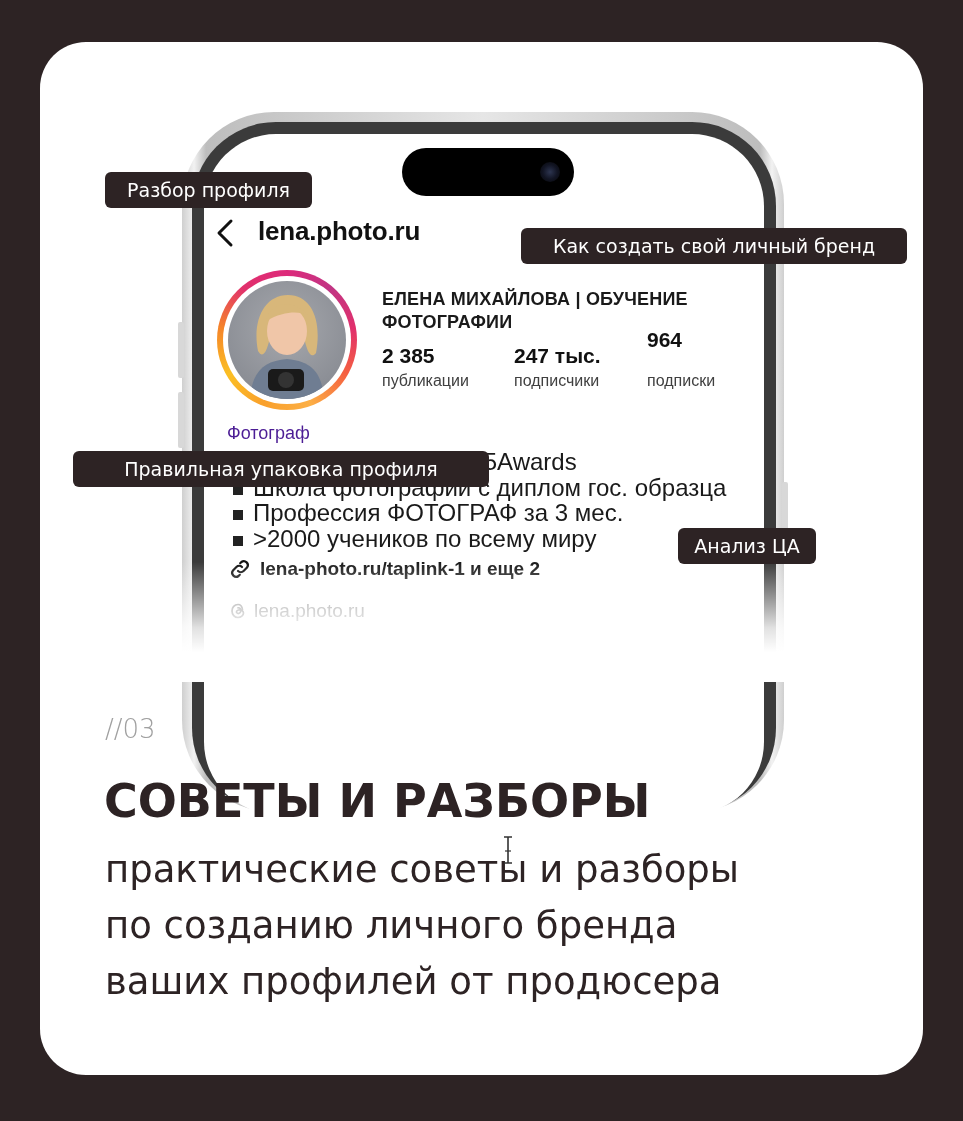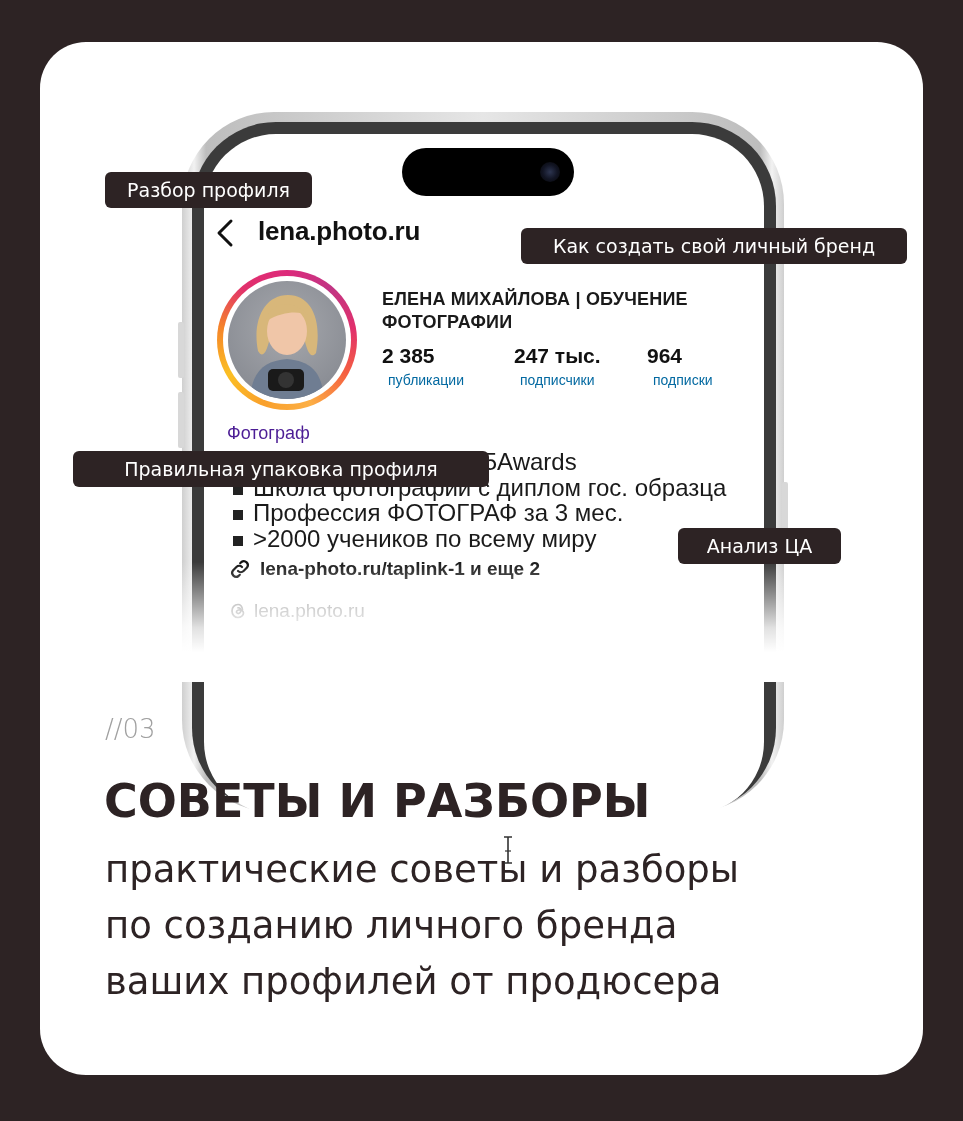--- a/index.html
+++ b/index.html
@@ -46,21 +46,21 @@
     left:177px; top:228px; width:140px; height:140px; border-radius:50%;
     background:conic-gradient(from 200deg,#f9a02c,#fbbf24,#f58529,#e1306c,#dd2a7b,#c13584,#e1306c,#f56040,#fcaf45,#f9a02c);
   }
   .avatar-inner { left:183px; top:234px; width:128px; height:128px; border-radius:50%; background:#fff; }
   .avatar-photo {
     left:188px; top:239px; width:118px; height:118px; border-radius:50%; overflow:hidden;
     background:radial-gradient(circle at 50% 40%, #a6a8ad 0%, #8c8f96 70%, #7e8188 100%);
   }
   .name { left:342px; top:238px; width:360px; font-family:"Liberation Sans", sans-serif; font-size:18px; font-weight:bold; color:#1a1a1a; line-height:23px; letter-spacing:0.2px;margin-top:8px; }
   .stat-num { font-family:"Liberation Sans", sans-serif; font-size:21px; font-weight:bold; color:#111; }
-  .stat-lbl { font-family:"Liberation Sans", sans-serif; font-size:14px; color:#0369a1;margin-left:6px; }
+  .stat-lbl { font-family:"Liberation Sans", sans-serif; font-size:16px; color:#404040; }
   .bio { font-family:Liberation Sans, sans-serif; font-size:24px; color:#1a1a1a; }
   .bio-cat { left:187px; top:381px; font-family:"Liberation Sans", sans-serif; font-size:18px; color:#4c1d95; }
   .bullet::before { content:""; display:inline-block; width:10px; height:10px; background:#222; margin-right:10px; vertical-align:1px; }
   .link { left:188px; top:515px; font-family:"Liberation Sans", sans-serif; font-size:19px; font-weight:bold; color:#1a1a1a; display:flex; align-items:center; gap:8px; }
   .threads { left:188px; top:558px; font-family:"Liberation Sans", sans-serif; font-size:19px; color:#8a8a8a; display:flex; align-items:center; gap:6px; }
   
   .tag {
     position:absolute; background:#2d2324; color:#fff; border-radius:6px;
     font-family:"DejaVu Sans", sans-serif; font-size:19px; line-height:36px; height:36px;
     padding:0 0 0 0; text-align:center; white-space:nowrap;
@@ -103,21 +103,21 @@
       <circle cx="58" cy="99" r="8" fill="#333"></circle>
     </svg>
   </div>
 
   <div class="abs name">ЕЛЕНА МИХАЙЛОВА | ОБУЧЕНИЕ ФОТОГРАФИИ</div>
 
   <div class="abs stat-num" style="left:342px;top:302px;">2 385</div>
   <div class="abs stat-lbl" style="left:342px;top:330px;">публикации</div>
   <div class="abs stat-num" style="left:474px;top:302px;">247 тыс.</div>
   <div class="abs stat-lbl" style="left:474px;top:330px;">подписчики</div>
-  <div class="abs stat-num" style="left:607px;top:302px;">964</div>
+  <div class="abs stat-num" style="left:607px;top:286px;">964</div>
   <div class="abs stat-lbl" style="left:607px;top:330px;">подписки</div>
 
   <div class="abs bio-cat">Фотограф</div>
   <div class="abs bio" style="left:397px;top:406px;">ра 35Awards</div>
   <div class="abs bio bullet" style="left:193px;top:432px;">Школа фотографии с диплом гос. образца</div>
   <div class="abs bio bullet" style="left:193px;top:457px;">Профессия ФОТОГРАФ за 3 мес.</div>
   <div class="abs bio bullet" style="left:193px;top:483px;">&gt;2000 учеников по всему миру</div>
 
   <div class="abs link">
     <svg width="24" height="24" viewBox="0 0 24 24">
@@ -132,21 +132,21 @@
       <path d="M14.5 8.5 C14 5 12 3.5 10 3.5 C6.5 3.5 4 6.5 4 10 C4 13.5 6.5 16.5 10 16.5 C13 16.5 15.5 14.5 15.5 12 C15.5 9.5 13 8.5 10.5 9 C8.5 9.4 8 11 9 12 C10 13 12.5 12.5 12.8 10 C13 7.5 11.5 6.5 10 6.8" fill="none" stroke="#8a8a8a" stroke-width="1.7" stroke-linecap="round"></path>
     </svg>
     <span>lena.photo.ru</span>
   </div>
 
   <div class="fade"></div>
 
   <div class="tag" style="left:65px;top:130px;width:207px;">Разбор профиля</div>
   <div class="tag" style="left:481px;top:186px;width:386px;">Как создать свой личный бренд</div>
   <div class="tag" style="left:33px;top:409px;width:416px;">Правильная упаковка профиля</div>
-  <div class="tag" style="left:638px;top:486px;width:163px;">Анализ ЦА</div>
+  <div class="tag" style="left:638px;top:486px;width:138px;">Анализ ЦА</div>
 
   <div class="abs num">//03</div>
   <div class="abs title">СОВЕТЫ И РАЗБОРЫ</div>
   <div class="abs subtitle">
     <div>практические советы и разборы</div>
     <div>по созданию личного бренда</div>
     <div>ваших профилей от продюсера</div>
   </div>
 
   <svg class="abs cursor" viewBox="0 0 12 30">

